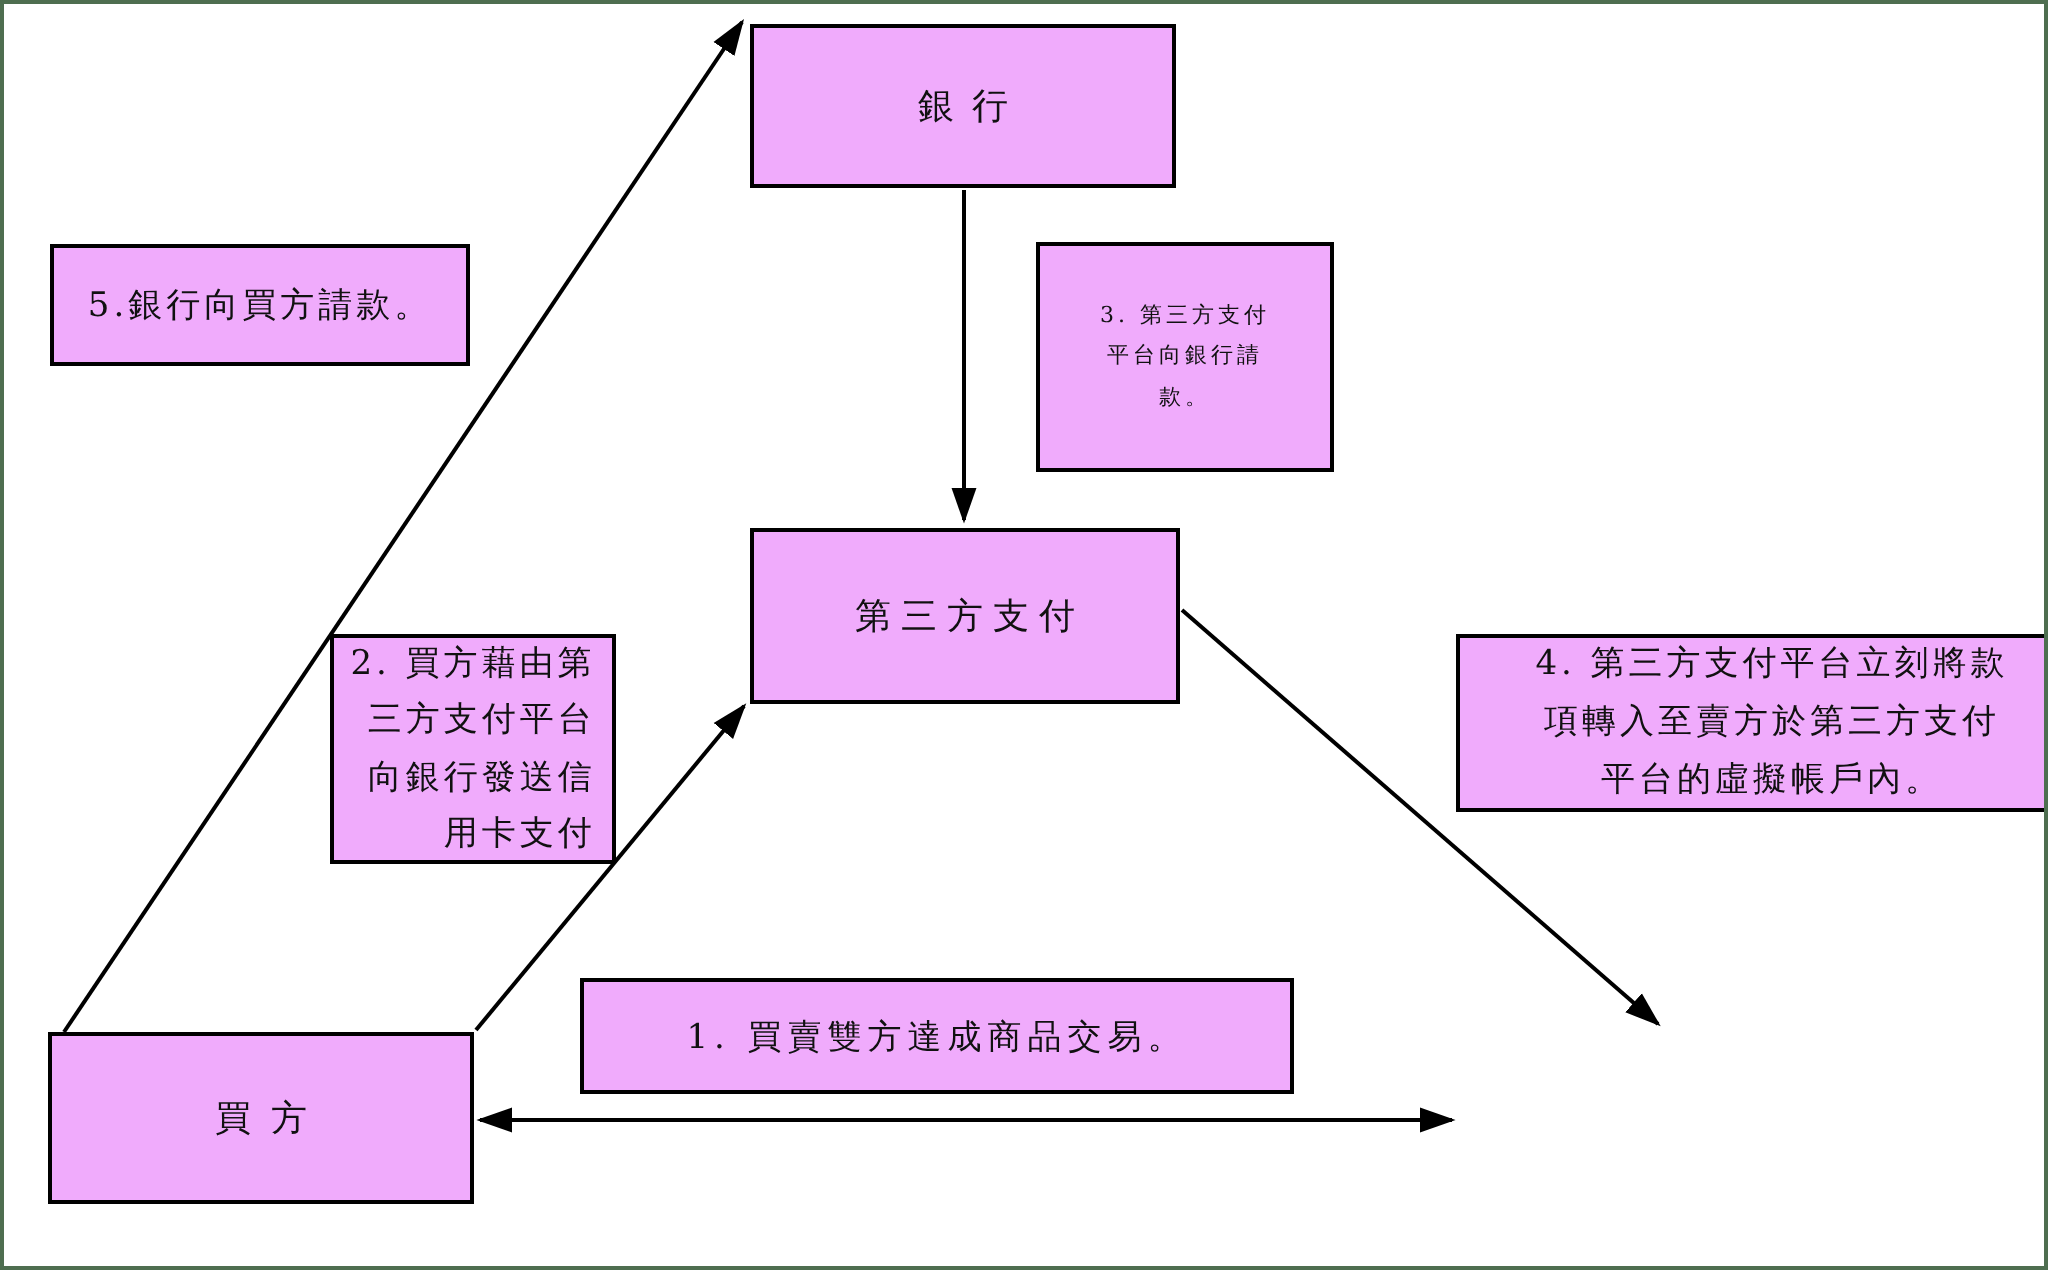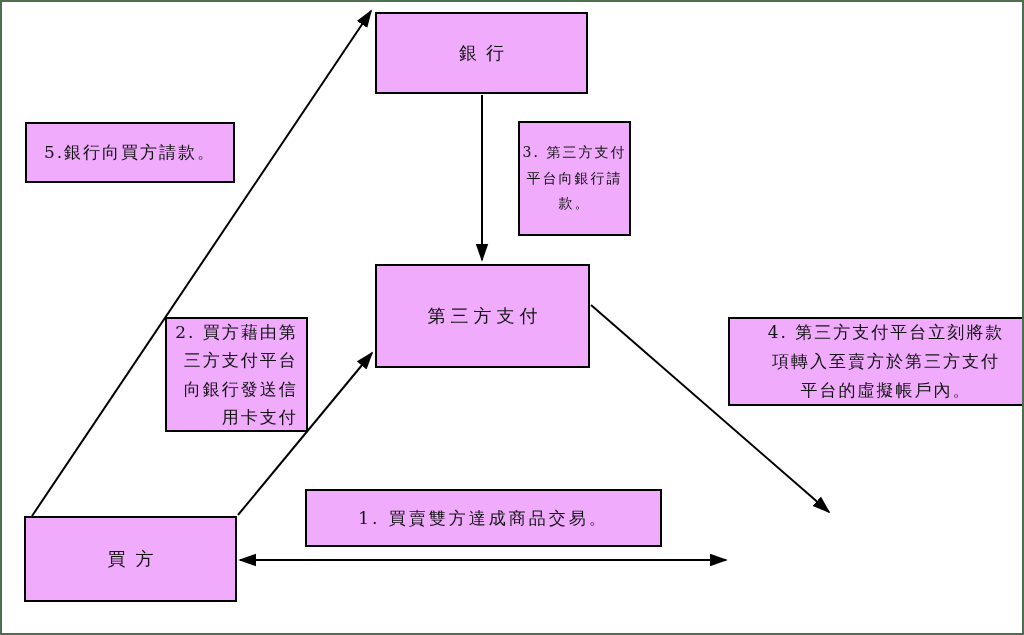--- a/index.html
+++ b/index.html
@@ -36,35 +36,35 @@
     align-items: center;
     justify-content: center;
     text-align: center;
     z-index: 2;
   }
   .multiline {
     white-space: pre-line;
   }
   #node-bank    { left: 373px; top: 10px;  width: 213px; height: 82px;
                   font-size: 18px; letter-spacing: 9px; padding-left: 9px; }
-  #node-third-party { left: 373px; top: 262px; width: 215px; height: 104px;
+  #node-third-party { left: 373px; top: 262px; width: 215px; height: 88px;
                   font-size: 18px; letter-spacing: 5px; padding-left: 5px; }
   #node-buyer   { left: 22px;  top: 514px; width: 213px; height: 86px;
                   font-size: 18px; letter-spacing: 10px; padding-left: 10px; }
   #node-seller  { left: 727px; top: 513px; width: 211px; height: 86px;
                   font-size: 18px; letter-spacing: 4px; line-height: 1.75; }
   #step-5 { left: 23px;  top: 120px; width: 210px; height: 61px;
             font-size: 17px; letter-spacing: 2px; }
-  #step-3 { left: 516px; top: 119px; width: 113px; height: 115px;
-            font-size: 14px; letter-spacing: 2px; line-height: 1.85; }
+  #step-3 { left: 516px; top: 119px; width: 149px; height: 115px;
+            font-size: 11px; letter-spacing: 2px; line-height: 1.85; }
   #step-2 { left: 163px; top: 315px; width: 143px; height: 115px;
             font-size: 17px; letter-spacing: 2px; line-height: 1.65; text-align: right; }
   #step-4 { left: 726px; top: 315px; width: 316px; height: 89px;
             font-size: 17px; letter-spacing: 2px; line-height: 1.7; }
-  #step-1 { left: 303px; top: 487px; width: 357px; height: 58px;
+  #step-1 { left: 288px; top: 487px; width: 357px; height: 58px;
             font-size: 17px; letter-spacing: 3px; }
 </style>
 </head>
 <body>
 
 <div id="canvas">
 
   <svg id="edge-layer" viewBox="0 0 1024 635" xmlns="http://www.w3.org/2000/svg">
     <defs>
       <marker id="arrow" viewBox="0 0 10 7" refX="9" refY="3.5" markerWidth="9" markerHeight="7" orient="auto-start-reverse">

